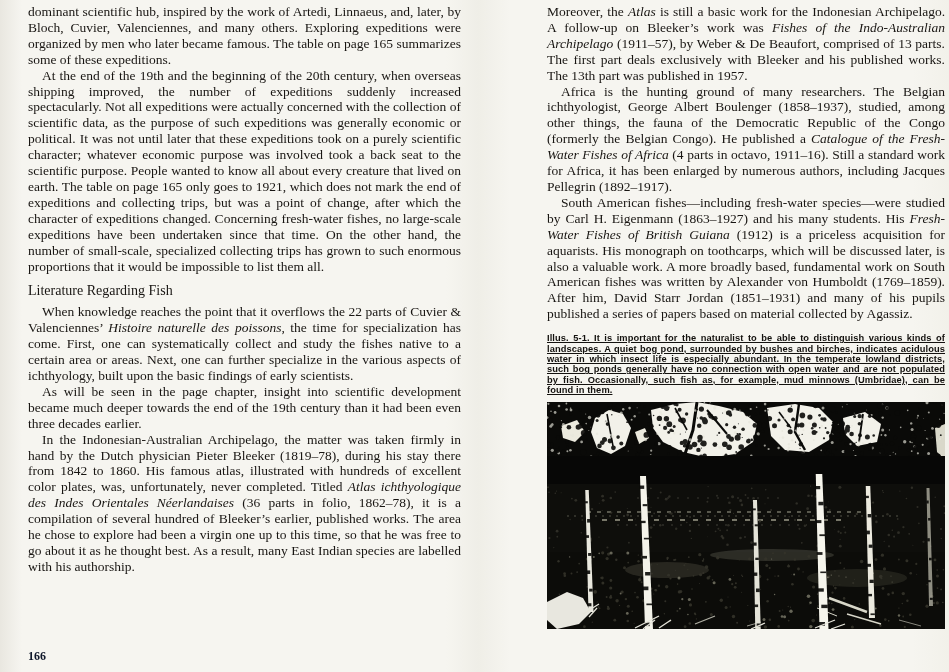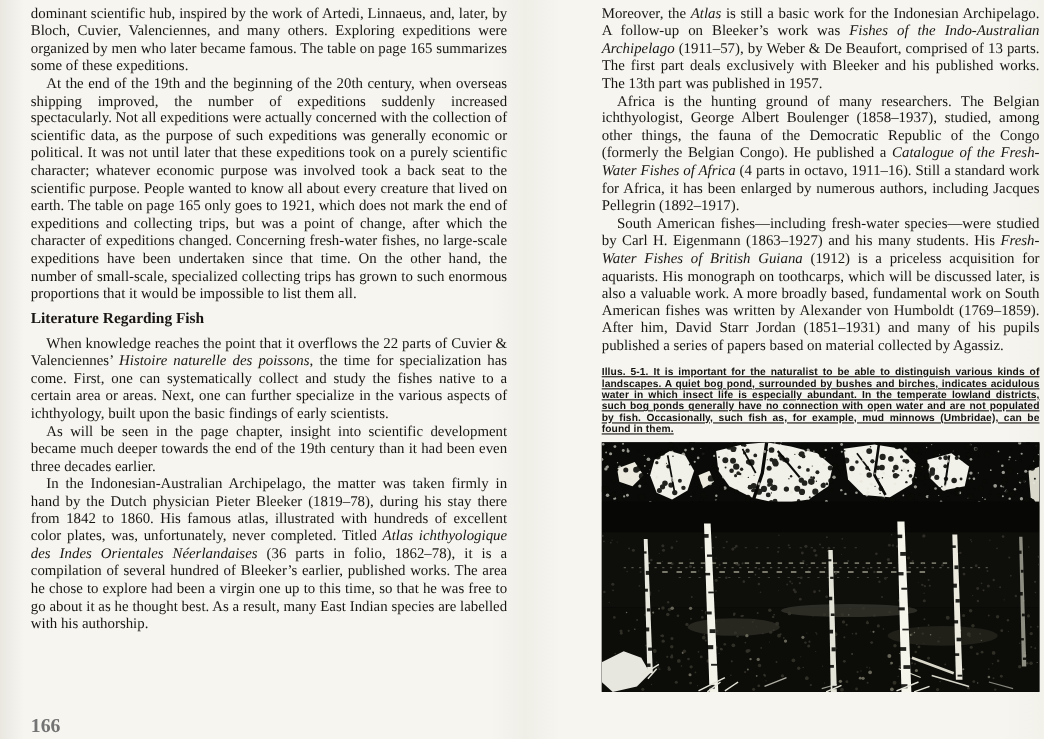--- a/index.html
+++ b/index.html
@@ -8,29 +8,29 @@
     background:linear-gradient(90deg,#e9e7e0 0px,#f6f5f0 22px,#f6f5f0 446px,#efeee7 478px,#f6f5f0 510px,#f6f5f0 912px,#f2f1ea 949px);
     font-family:"Liberation Serif",serif;color:#181512;
     -webkit-font-smoothing:antialiased;
   }
   .spread{position:relative;width:806px;height:672px;}
   .text-col{position:absolute;top:4px;}
   .col-left{left:28px;width:433px;}
   .col-right{left:547px;width:398px;}
   p.para{margin:0;font-size:13.5px;line-height:15.9px;text-align:justify;}
   p.para.indent{text-indent:14px;}
-  h2.subhead{margin:9px 0 5px 0;font-size:14px;line-height:16px;font-weight:bold;}
+  h2.subhead{margin:9px 0 5px 0;font-size:14px;line-height:16px;font-weight:normal;}
   em{font-style:italic;}
   .caption{
     margin-top:11px;font-family:"Liberation Sans",sans-serif;font-weight:bold;
     font-size:9.3px;line-height:10.4px;text-align:justify;letter-spacing:.1px;color:#14120f;text-decoration:underline;
   }
   .photo{margin-top:6px;width:398px;height:227px;background:#0a0a08;position:relative;overflow:hidden;}
   .photo svg{display:block;width:100%;height:100%;}
-  .pageno{position:absolute;font-size:18px;font-weight:bold;color:#737373;}
+  .pageno{position:absolute;font-size:12px;font-weight:bold;color:#0f172a;}
   .pageno-left{left:28px;top:649px;}
   .pageno-right{left:547px;top:672px;width:395px;text-align:center;}
 </style>
 </head>
 <body>
 
 <div class="spread">
 
   <div class="text-col col-left">
       <p class="para"><span>dominant scientific hub, inspired by the work of Artedi, Linnaeus, and, later, by Bloch, Cuvier, Valenciennes, and many others. Exploring expeditions were organized by men who later became famous. The table on page 165 summarizes some of these expeditions.</span></p>

